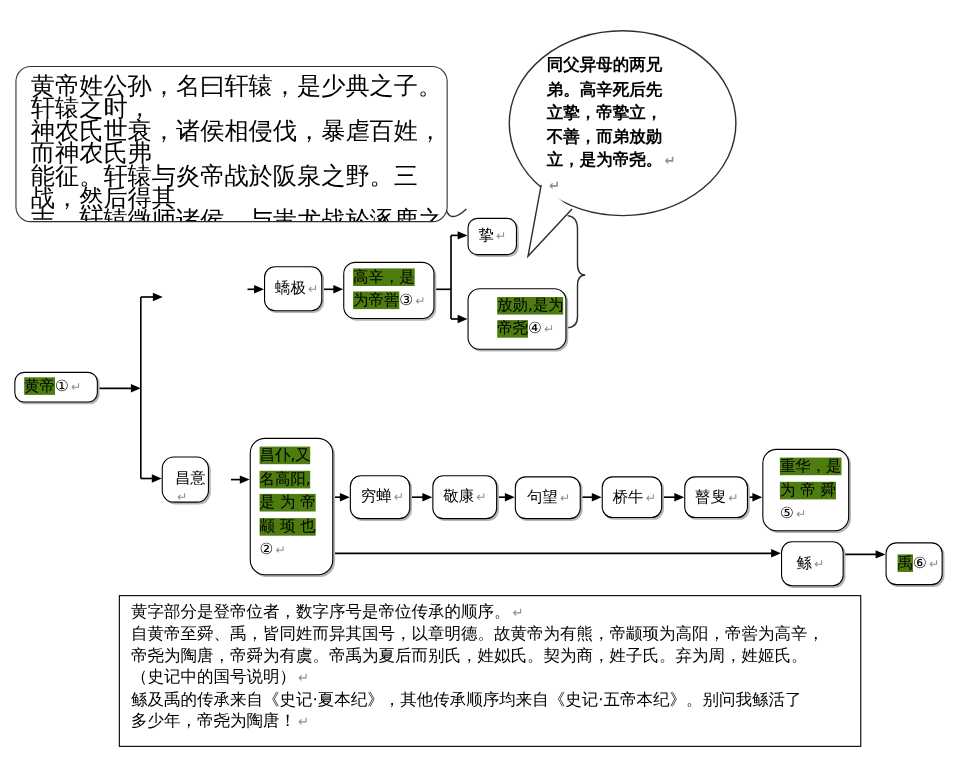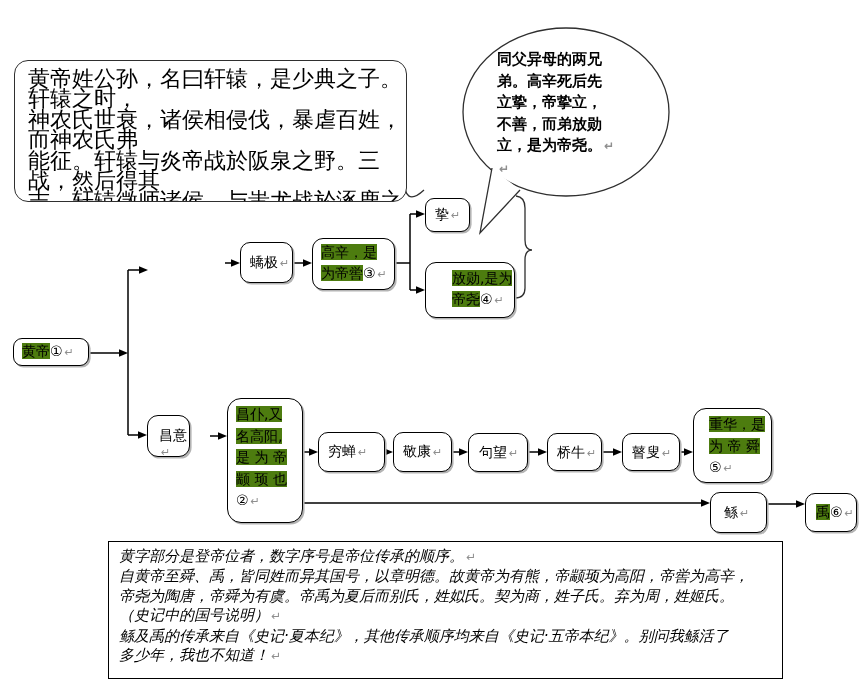--- a/index.html
+++ b/index.html
@@ -13,21 +13,21 @@
   .hl{background:#4d7c0f;}
   .pmark{color:#8f8f8f;font-size:0.8em;margin-left:2px;}
   #callout{position:absolute;left:14px;top:60px;width:393px;height:142px;box-sizing:border-box;
            background:#fff;border:1.3px solid #2f2f2f;border-radius:14px;
            padding:8px 0 0 13px;font-size:22px;line-height:20.4px;white-space:pre-line;overflow:hidden;}
   #bubble-text{position:absolute;left:497px;top:49px;width:122px;font-size:15px;
                line-height:21.6px;white-space:pre-line;font-weight:bold;}
   #notes{position:absolute;left:108px;top:541px;width:675px;height:138px;box-sizing:border-box;
          background:#fff;border:1.6px solid #000;padding:5px 10px 0 10px;
          font-size:15px;line-height:19.4px;white-space:pre-line;overflow:hidden;}
-  .para{margin:0;font-style:italic;}
+  .para{margin:0;}
 </style>
 </head>
 <body>
 
 <div id="canvas">
 
   <svg id="wires" viewBox="0 0 866 693" xmlns="http://www.w3.org/2000/svg">
     <g stroke="#000" stroke-width="1.5" fill="none">
       <line x1="89" y1="353" x2="120" y2="353"></line>
       <polyline points="128,270 128,435"></polyline>
@@ -103,36 +103,36 @@
 帝尧</span><span>④</span><span class="pmark">↵</span></div>
 
   <div class="node" style="left:147px;top:415px;width:43px;height:42px;border-radius:11px;padding:11px 0 0 11px"><span>昌意</span><span class="pmark">↵</span></div>
 
   <div class="node ml" style="left:227px;top:398px;width:76px;height:125px;border-radius:14px;padding:5px 0 0 8px;line-height:21.5px"><span class="hl">昌仆,又
 名高阳,
 是 为 帝
 颛 顼 也
 </span><span>②</span><span class="pmark">↵</span></div>
 
-  <div class="node" style="left:318px;top:432px;width:67px;height:40px;border-radius:10px;padding:10px 0 0 9px"><span>穷蝉</span><span class="pmark">↵</span></div>
+  <div class="node" style="left:318px;top:432px;width:55px;height:40px;border-radius:10px;padding:10px 0 0 9px"><span>穷蝉</span><span class="pmark">↵</span></div>
 
   <div class="node" style="left:393px;top:432px;width:59px;height:40px;border-radius:10px;padding:10px 0 0 9px"><span>敬康</span><span class="pmark">↵</span></div>
 
   <div class="node" style="left:468px;top:433px;width:60px;height:39px;border-radius:10px;padding:10px 0 0 10px"><span>句望</span><span class="pmark">↵</span></div>
 
   <div class="node" style="left:547px;top:433px;width:55px;height:38px;border-radius:10px;padding:10px 0 0 9px"><span>桥牛</span><span class="pmark">↵</span></div>
 
   <div class="node" style="left:622px;top:433px;width:58px;height:38px;border-radius:10px;padding:10px 0 0 9px"><span>瞽叟</span><span class="pmark">↵</span></div>
 
   <div class="node ml" style="left:693px;top:408px;width:79px;height:75px;border-radius:13px;padding:5px 0 0 15px;line-height:21.5px"><span class="hl">重华，是
 为 帝 舜
 </span><span>⑤</span><span class="pmark">↵</span></div>
 
   <div class="node" style="left:710px;top:492px;width:57px;height:41px;border-radius:10px;padding:11px 0 0 13px"><span>鲧</span><span class="pmark">↵</span></div>
 
   <div class="node" style="left:805px;top:493px;width:52px;height:39px;border-radius:10px;padding:10px 0 0 10px"><span class="hl">禹</span><span>⑥</span><span class="pmark">↵</span></div>
 
   <div id="notes"><div class="para"><span>黄字部分是登帝位者，数字序号是帝位传承的顺序。</span><span class="pmark">↵</span></div><div class="para"><span>自黄帝至舜、禹，皆同姓而异其国号，以章明德。故黄帝为有熊，帝颛顼为高阳，帝喾为高辛，
 帝尧为陶唐，帝舜为有虞。帝禹为夏后而别氏，姓姒氏。契为商，姓子氏。弃为周，姓姬氏。
 （史记中的国号说明）</span><span class="pmark">↵</span></div><div class="para"><span>鲧及禹的传承来自《史记·夏本纪》，其他传承顺序均来自《史记·五帝本纪》。别问我鲧活了
-多少年，我也不知道！</span><span class="pmark">↵</span></div></div>
+多少年，帝尧为陶唐！</span><span class="pmark">↵</span></div></div>
 
 </div>
 
 </body></html>

